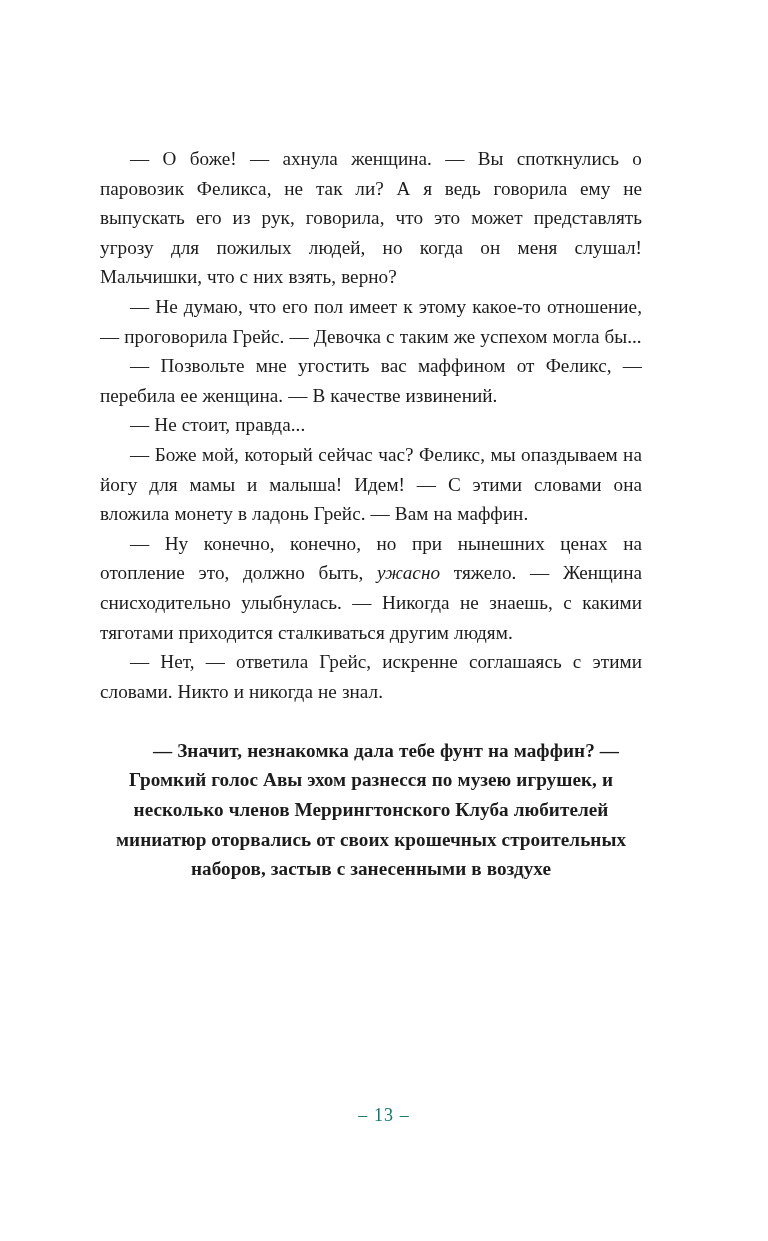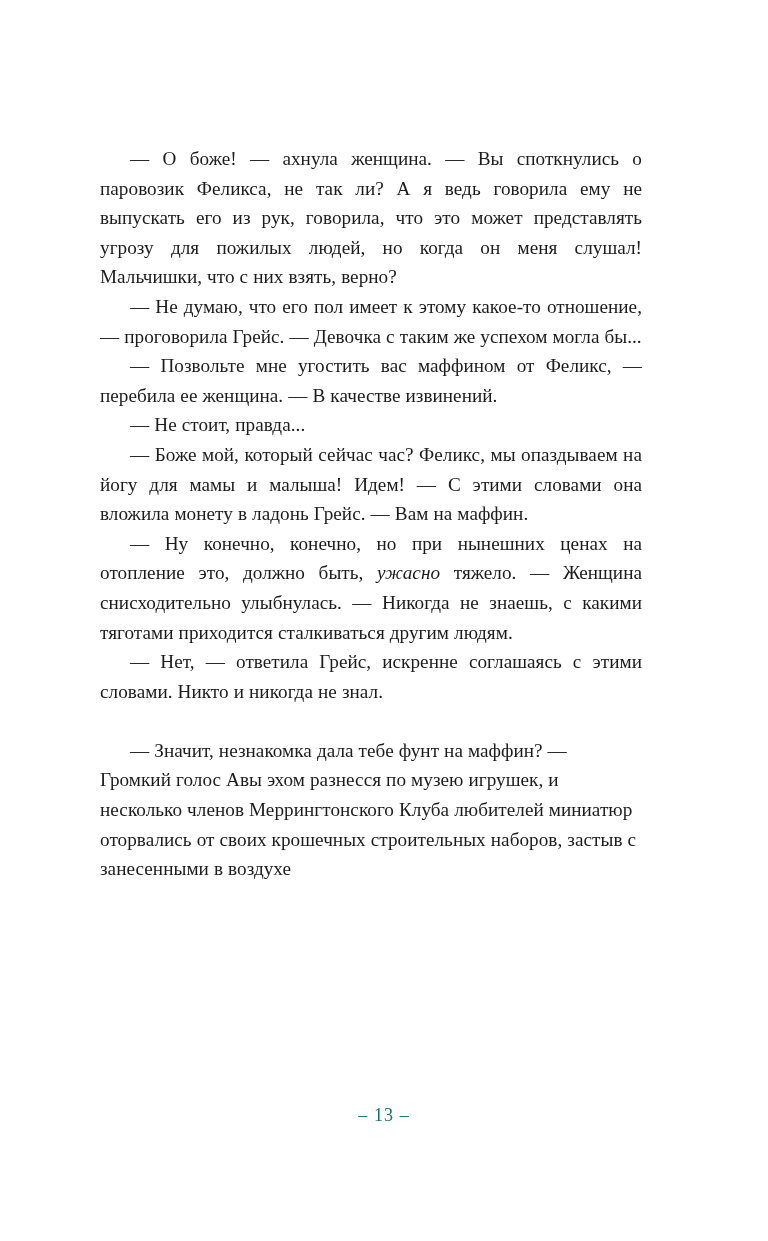--- a/index.html
+++ b/index.html
@@ -37,21 +37,22 @@
     text-align: justify;
     text-justify: inter-word;
     text-indent: 30px;
     hyphens: manual;
     -webkit-hyphens: manual;
     word-spacing: 0.01em;
     letter-spacing: 0.002em;
   }
 
   p.para.last-left {
-    text-align: left;
+    text-align: center;
+    font-weight: bold;
   }
 
   p.para em {
     font-style: italic;
   }
 
   .scene-break {
     height: 29.6px;
   }
 

